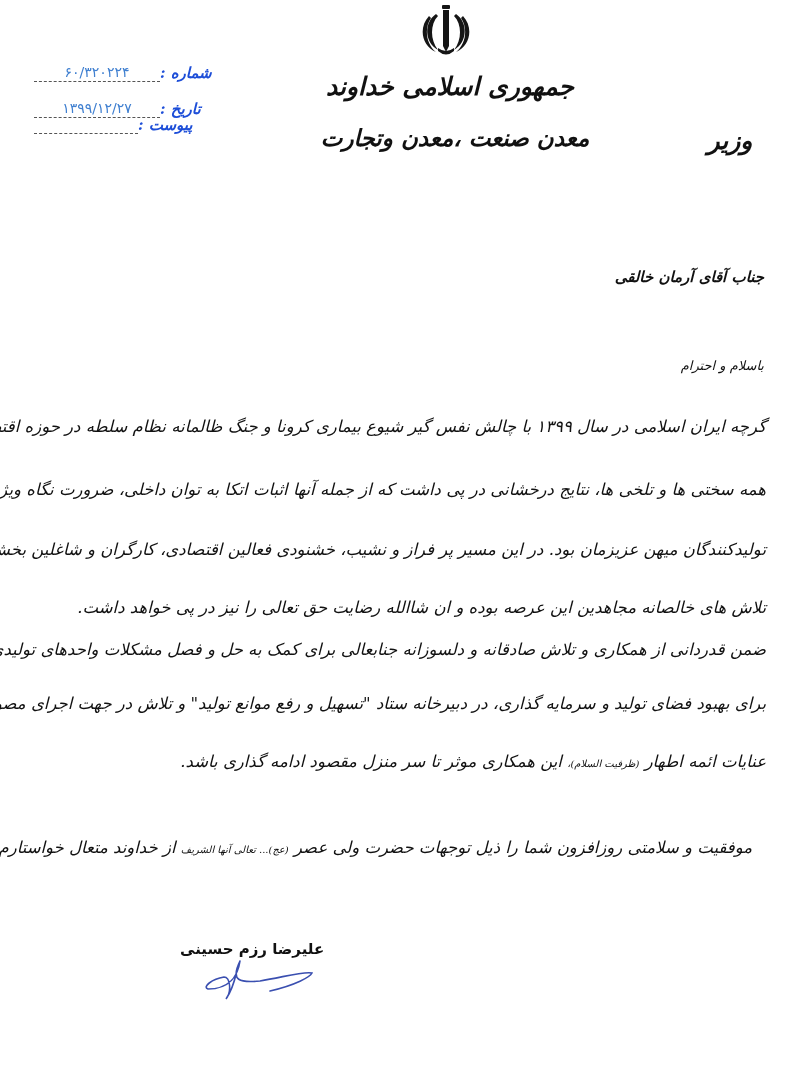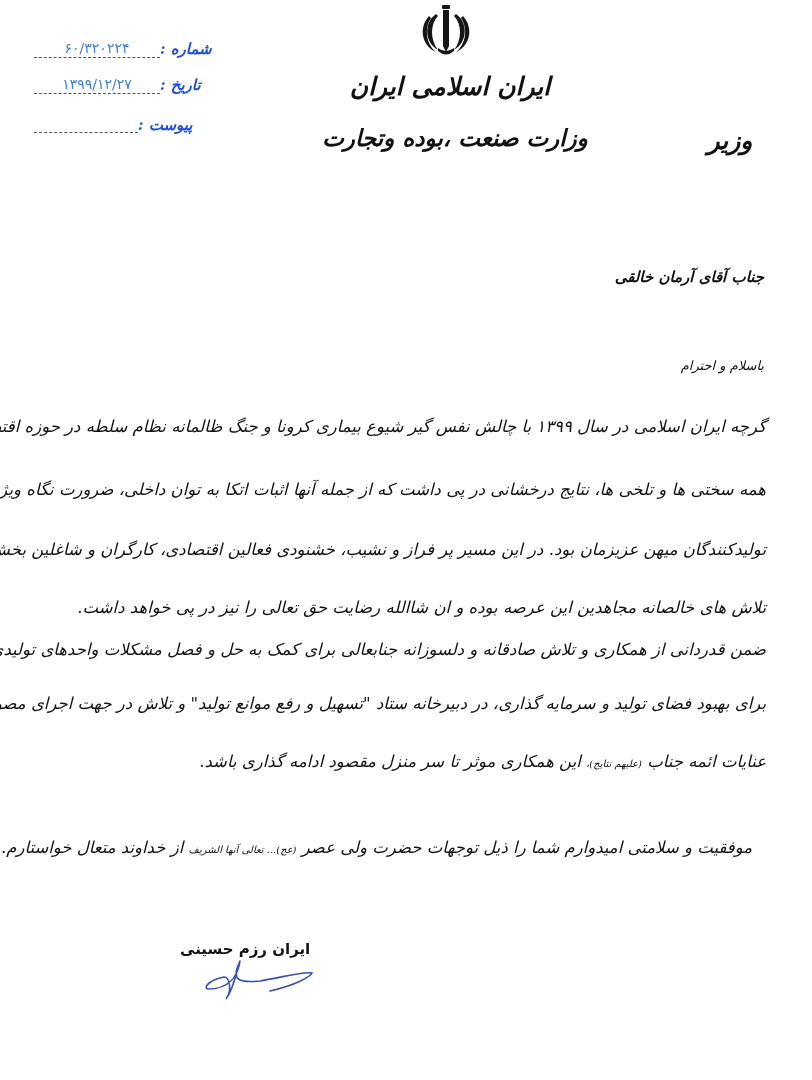--- a/index.html
+++ b/index.html
@@ -4,21 +4,21 @@
   <style>
     html, body { margin: 0; padding: 0; }
     body {
       width: 812px; height: 1080px; background: #ffffff; position: relative; overflow: hidden;
       font-family: "DejaVu Serif", serif; color: #111;
     }
 
     
     .meta-row { position: absolute; display: flex; align-items: flex-end; direction: rtl; }
     .meta-label { font-family: "DejaVu Serif", serif; font-style: italic; font-weight: bold; font-size: 15px; color: #1d4ed8; }
-    .meta-value { font-family: "DejaVu Sans", sans-serif; font-size: 14px; color: #3f7fd0; letter-spacing: 1px; border-bottom: 1px dashed #555; padding: 0 4px 1px 4px; text-align: center; direction: ltr; }
+    .meta-value { font-family: "DejaVu Sans", sans-serif; font-size: 14px; color: #3f7fd0; letter-spacing: 1px; border-bottom: 1px dashed #555; padding: 0 4px 1px 4px; text-align: center; direction: ltr; margin-top: 24px; }
     .meta-blank { border-bottom: 1px dashed #555; height: 14px; }
 
     
     .emblem { position: absolute; left: 420px; top: 2px; width: 52px; height: 60px; }
 
     .gov-title { position: absolute; top: 72px; left: 300px; width: 300px; text-align: center; font-style: italic; font-weight: bold; font-size: 25px; direction: rtl; }
     .ministry { position: absolute; top: 124px; left: 300px; width: 310px; text-align: center; font-style: italic; font-weight: bold; font-size: 23px; direction: rtl; }
     .minister { position: absolute; top: 126px; left: 690px; width: 80px; text-align: center; font-style: italic; font-weight: bold; font-size: 25px; direction: rtl; }
 
     .recipient { position: absolute; top: 268px; right: 48px; font-style: italic; font-weight: bold; font-size: 15px; direction: rtl; }
@@ -34,57 +34,57 @@
 <body>
 
 <div class="meta-row" style="left:34px; top:40px;">
   <span class="meta-label">شماره :</span>
   <span class="meta-value" style="width:118px;">۶۰/۳۲۰۲۲۴</span>
 </div>
 <div class="meta-row" style="left:34px; top:76px;">
   <span class="meta-label">تاریخ :</span>
   <span class="meta-value" style="width:118px;">۱۳۹۹/۱۲/۲۷</span>
 </div>
-<div class="meta-row" style="left:34px; top:116px;align-items:center;">
+<div class="meta-row" style="left:34px; top:116px;">
   <span class="meta-label">پیوست :</span>
   <span class="meta-blank" style="width:104px;"></span>
 </div>
 
 <svg class="emblem" viewBox="0 0 52 60">
   <g fill="#151515">
     <path d="M23 8 h6 v36 l-3 6 l-3 -6z"></path>
     <rect x="22" y="3" width="8" height="4" rx="1"></rect>
     <path d="M16 12 C4 20 4 40 18 48 C10 38 10 22 18 14z"></path>
     <path d="M36 12 C48 20 48 40 34 48 C42 38 42 22 34 14z"></path>
     <path d="M9 14 C-2 26 2 44 16 50 C6 42 4 26 11 16z"></path>
     <path d="M43 14 C54 26 50 44 36 50 C46 42 48 26 41 16z"></path>
     <path d="M18 46 Q26 52 34 46 L34 49 Q26 56 18 49z"></path>
   </g>
 </svg>
 
-<div class="gov-title">ایران اسلامی ایران</div>
-<div class="ministry">وزارت صنعت ،بوده وتجارت</div>
+<div class="gov-title">جمهوری اسلامی خداوند</div>
+<div class="ministry">معدن صنعت ،معدن وتجارت</div>
 <div class="minister">وزیر</div>
 
 <div class="recipient">جناب آقای آرمان خالقی</div>
 <div class="greeting">باسلام و احترام</div>
 
 <div class="body-line" style="top:417px;">گرچه ایران اسلامی در سال ۱۳۹۹ با چالش نفس گیر شیوع بیماری کرونا و جنگ ظالمانه نظام سلطه در حوزه اقتصاد مواجه بود، ولی علیرغم</div>
 <div class="body-line" style="top:480px;">همه سختی ها و تلخی ها، نتایج درخشانی در پی داشت که از جمله آنها اثبات اتکا به توان داخلی، ضرورت نگاه ویژه به بخش تولید و توجه به ظرفیت بالای</div>
 <div class="body-line" style="top:540px;">تولیدکنندگان میهن عزیزمان بود. در این مسیر پر فراز و نشیب، خشنودی فعالین اقتصادی، کارگران و شاغلین بخش تولید، پاداش گرانسنگی برای</div>
 <div class="body-line" style="top:598px;">تلاش های خالصانه مجاهدین این عرصه بوده و ان شاالله رضایت حق تعالی را نیز در پی خواهد داشت.</div>
 <div class="body-line" style="top:640px;">ضمن قدردانی از همکاری و تلاش صادقانه و دلسوزانه جنابعالی برای کمک به حل و فصل مشکلات واحدهای تولیدی و ارائه پیشنهادات راهگشا</div>
 <div class="body-line" style="top:694px;">برای بهبود فضای تولید و سرمایه گذاری، در دبیرخانه ستاد "تسهیل و رفع موانع تولید" و تلاش در جهت اجرای مصوبات، امیدوارم با لطف الهی و</div>
 <div class="body-line" style="top:752px;">
-  <span>عنایات ائمه جناب</span>
-  <span class="small-note">(علیهم نتایج)،</span>
+  <span>عنایات ائمه اطهار</span>
+  <span class="small-note">(ظرفیت السلام)،</span>
   <span>این همکاری موثر تا سر منزل مقصود ادامه گذاری باشد.</span>
 </div>
 <div class="body-line" style="top:838px; right:60px;">
-  <span>موفقیت و سلامتی امیدوارم شما را ذیل توجهات حضرت ولی عصر</span>
+  <span>موفقیت و سلامتی روزافزون شما را ذیل توجهات حضرت ولی عصر</span>
   <span class="small-note">(عج)... تعالی آنها الشریف</span>
   <span>از خداوند متعال خواستارم.</span>
 </div>
 
-<div class="signer">ایران رزم حسینی</div>
+<div class="signer">علیرضا رزم حسینی</div>
 <svg class="signature" viewBox="0 0 120 50">
   <path d="M40 6 C38 20 30 34 8 34 C2 32 12 24 24 22 C30 22 32 36 26 44 C36 30 36 14 40 6 C30 26 40 28 60 26 C84 22 104 16 112 18 C110 22 96 30 70 36" fill="none" stroke="#3a4fb0" stroke-width="1.6" stroke-linecap="round"></path>
 </svg>
 
 </body></html>

